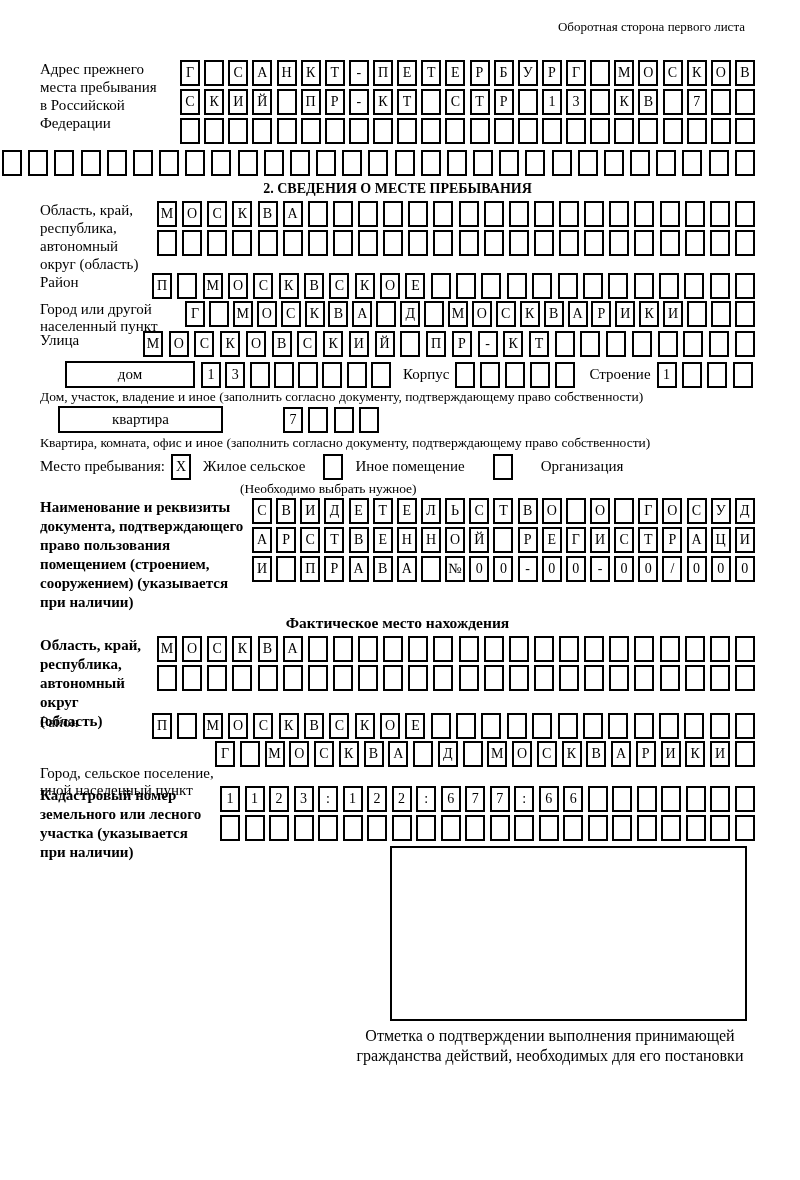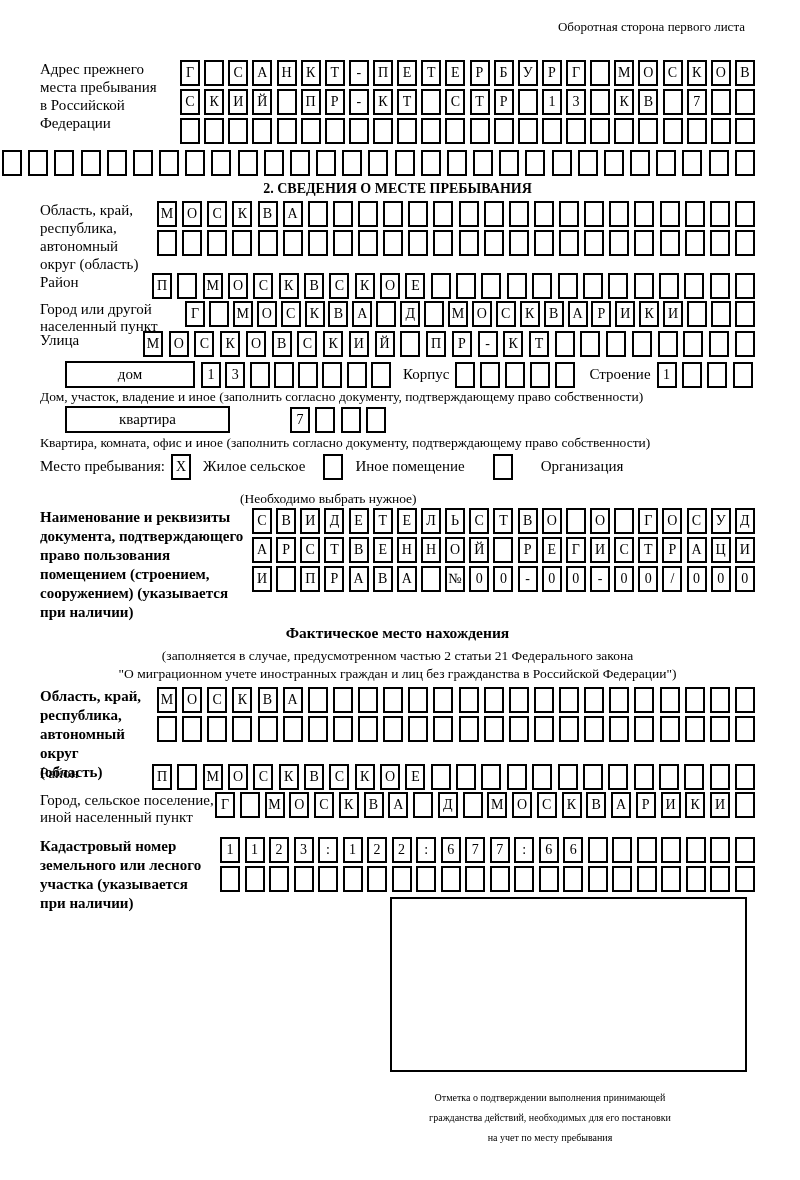--- a/index.html
+++ b/index.html
@@ -39,48 +39,48 @@
   .w-gor3 { width:540px; }
   .w-kad  { width:535px; }
 
   
   .lw-b1  { width:140px; }
   .lw-obl { width:117px; }
   .lw-ray { width:112px; }
   .lw-gor { width:145px; }
   .lw-ul  { width:103px; }
   .lw-doc { width:212px; }
-  .lw-gor3{ width:175px; }
+  .lw-gor3{ width:175px;margin-top:24px; }
   .lw-kad { width:180px; }
 
   
   .b-prev   { margin-top:24px; height:87px; }
   .r-full   { margin-top:3px; }
   .c-prev   { margin-top:1px; }
   .t-sec2   { margin-top:3px; }
   .b-obl    { margin-top:3px; height:72px; }
   .b-ray    { height:28px; }
   .b-gor    { height:30px; }
   .b-ul     { height:30px; }
   .b-dom    { height:27px; align-items:center; }
   .c-dom    { margin-top:1px; }
   .b-kv     { margin-top:1px; height:27px; align-items:center; }
   .c-kv     { margin-top:2px; }
   .b-mesto  { margin-top:2px; height:27px; align-items:center; font-size:15px; }
-  .c-nec    { margin-top:11px; margin-left:200px; }
+  .c-nec    { margin-top:1px; margin-left:200px; }
   .b-doc    { margin-top:1px; height:112px; }
   .t-fact   { margin-top:3px; font-size:15.5px; }
   .c-fact   { margin-top:5px; line-height:18px; }
   .b-obl3   { margin-top:4px; height:76px; }
   .b-ray3   { margin-top:1px; height:28px; }
   .b-gor3   { height:34px; }
   .b-kad    { margin-top:11px; height:58px; }
   .stamp    { margin-top:2px; margin-left:350px; width:357px; height:175px; border:2px solid #000; }
-  .c-stamp  { margin-top:16px; margin-left:300px; width:420px; text-align:center;
-              font-size:10px; line-height:20px; }
+  .c-stamp  { margin-top:5px; margin-left:300px; width:420px; text-align:center;
+              font-size:16px; line-height:20px; }
 
   .gap6  { width:6px;  flex-shrink:0; }
   .gap12 { width:12px; flex-shrink:0; }
   .gap14 { width:14px; flex-shrink:0; }
   .gap18 { width:18px; flex-shrink:0; }
   .gap28 { width:28px; flex-shrink:0; }
   .inl-label { font-size:15px; flex-shrink:0; }
   .grp { display:flex; justify-content:space-between; flex-shrink:0; }
 </style>
 </head>
@@ -396,21 +396,21 @@
     <div class="gap6"></div>
     <div class="grp" style="width:96px;">
         <span class="cb">1</span>
         <span class="cb"></span>
         <span class="cb"></span>
         <span class="cb"></span>
       </div>
   </div>
   <div class="cap c-dom">Дом, участок, владение и иное (заполнить согласно документу, подтверждающему право собственности)</div>
 
-  <div class="frow b-kv" style="margin-left:25px;gap:27px;">
+  <div class="frow b-kv" style="margin-left:18px;gap:27px;">
     <div class="bigcell" style="width:165px;">квартира</div>
     <div class="gap6"></div>
     <div class="grp" style="width:96px;">
         <span class="cb">7</span>
         <span class="cb"></span>
         <span class="cb"></span>
         <span class="cb"></span>
       </div>
   </div>
   <div class="cap c-kv">Квартира, комната, офис и иное (заполнить согласно документу, подтверждающему право собственности)</div>
@@ -508,24 +508,20 @@
           <span class="cb">0</span>
           <span class="cb">/</span>
           <span class="cb">0</span>
           <span class="cb">0</span>
           <span class="cb">0</span>
         </div>
     </div>
   </div>
 
   <div class="sec-title t-fact">Фактическое место нахождения</div>
-  <div class="cap cap-center c-fact">
-      <div>(заполняется в случае, предусмотренном частью 2 статьи 21 Федерального закона</div>
-      <div>"О миграционном учете иностранных граждан и лиц без гражданства в Российской Федерации")</div>
-    </div>
 
   <div class="frow b-obl3">
     <div class="label lw-obl lh19">
         <div>Область, край,</div>
         <div>республика,</div>
         <div>автономный округ</div>
         <div>(область)</div>
       </div>
     <div class="rows">
       <div class="boxrow w-obl">
@@ -700,16 +696,15 @@
           <span class="cb"></span>
           <span class="cb"></span>
         </div>
     </div>
   </div>
 
   <div class="stamp"></div>
   <div class="c-stamp">
       <div>Отметка о подтверждении выполнения принимающей</div>
       <div>гражданства действий, необходимых для его постановки</div>
-      <div>на учет по месту пребывания</div>
     </div>
 
 </div>
 
 </body></html>

